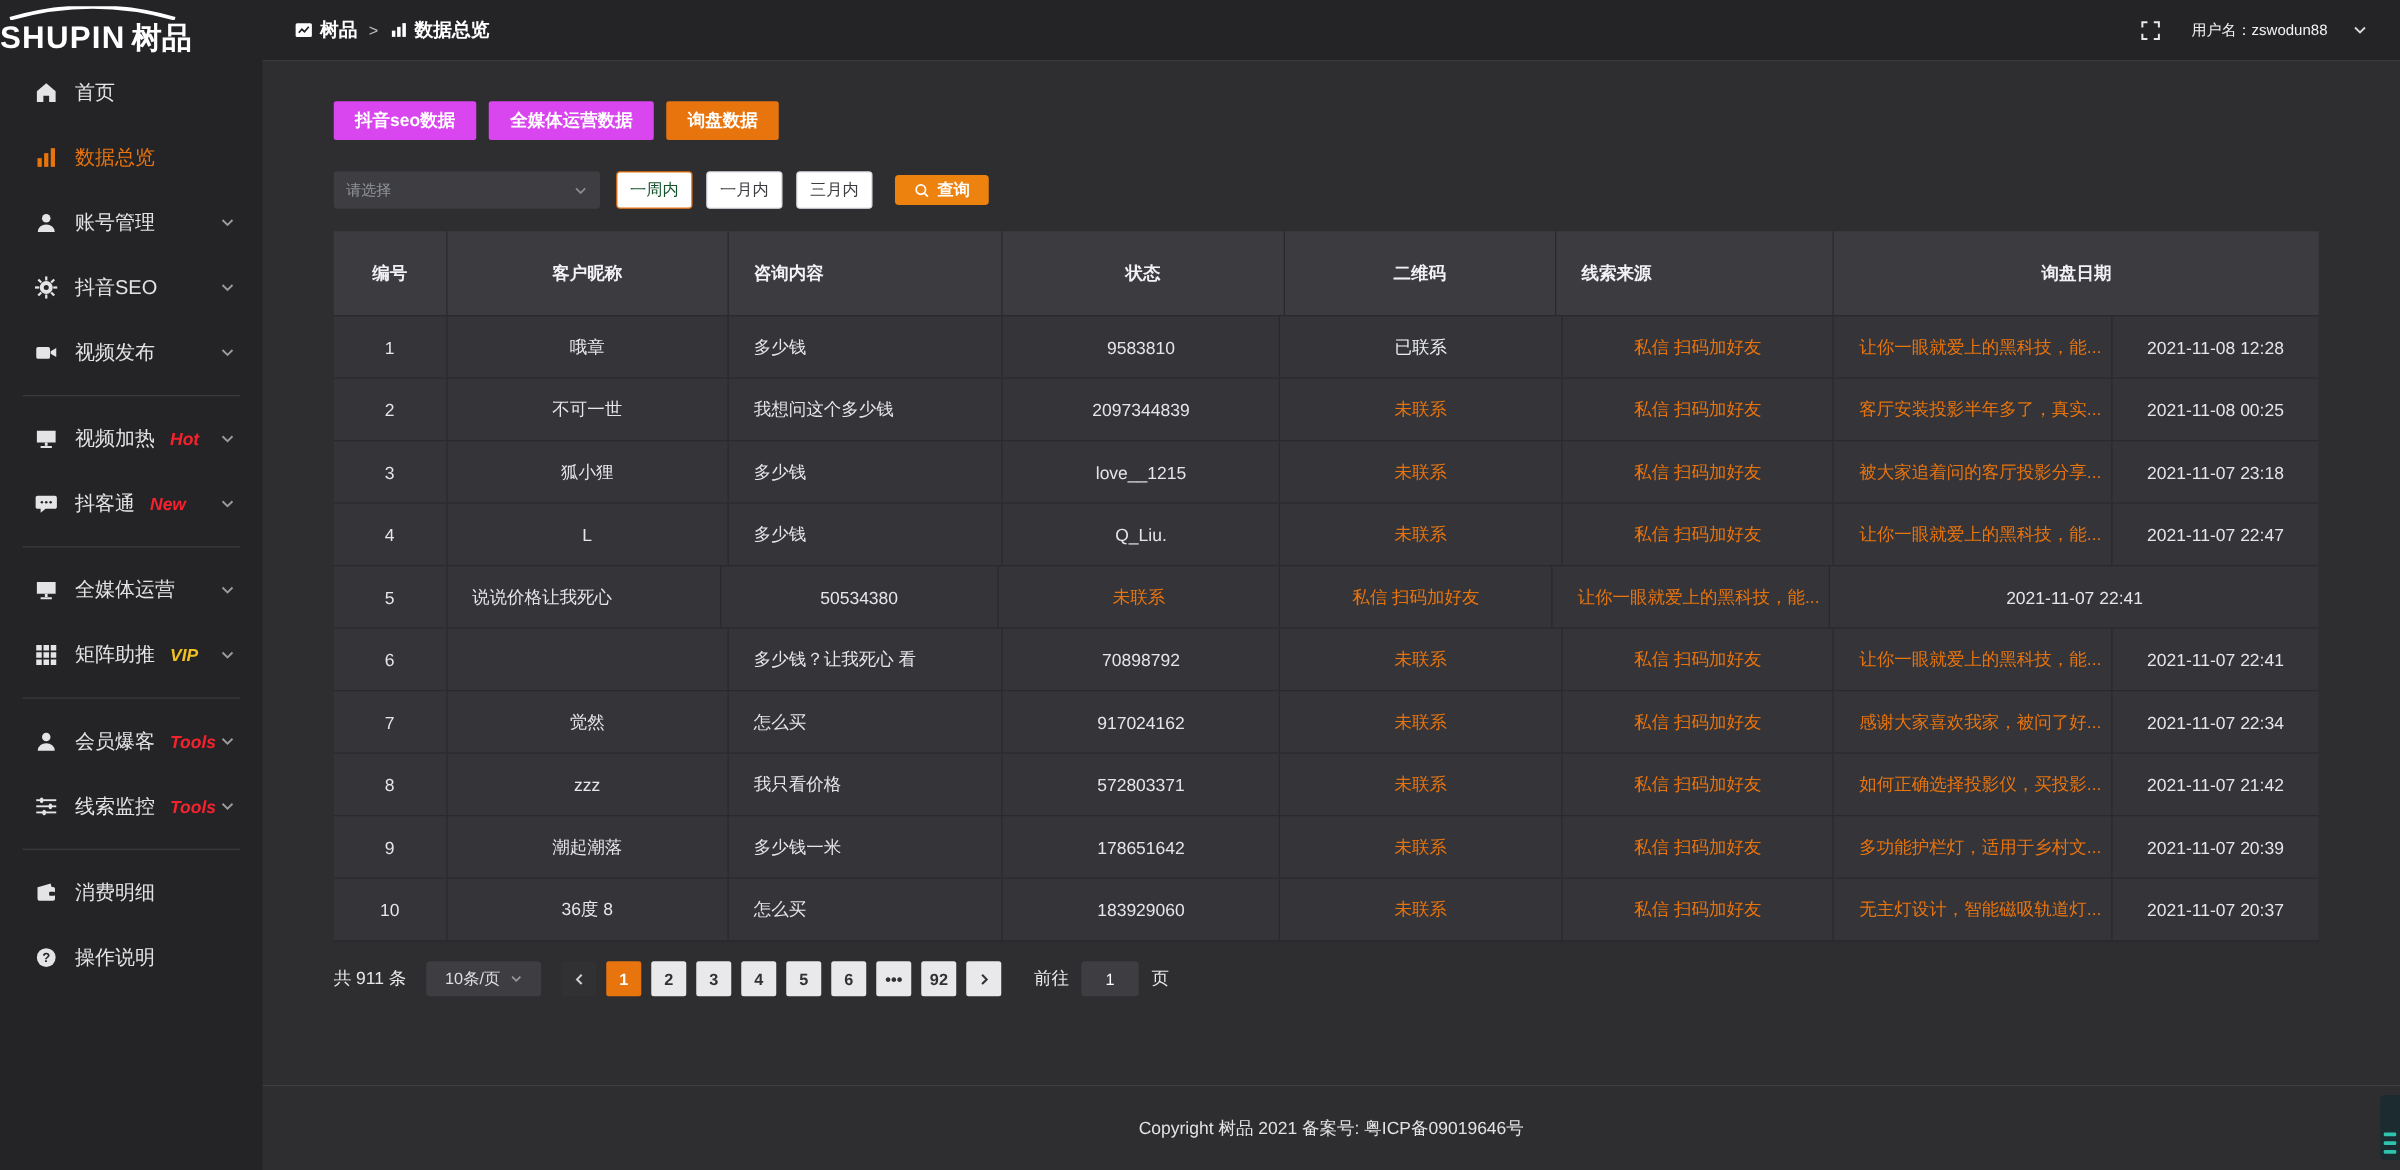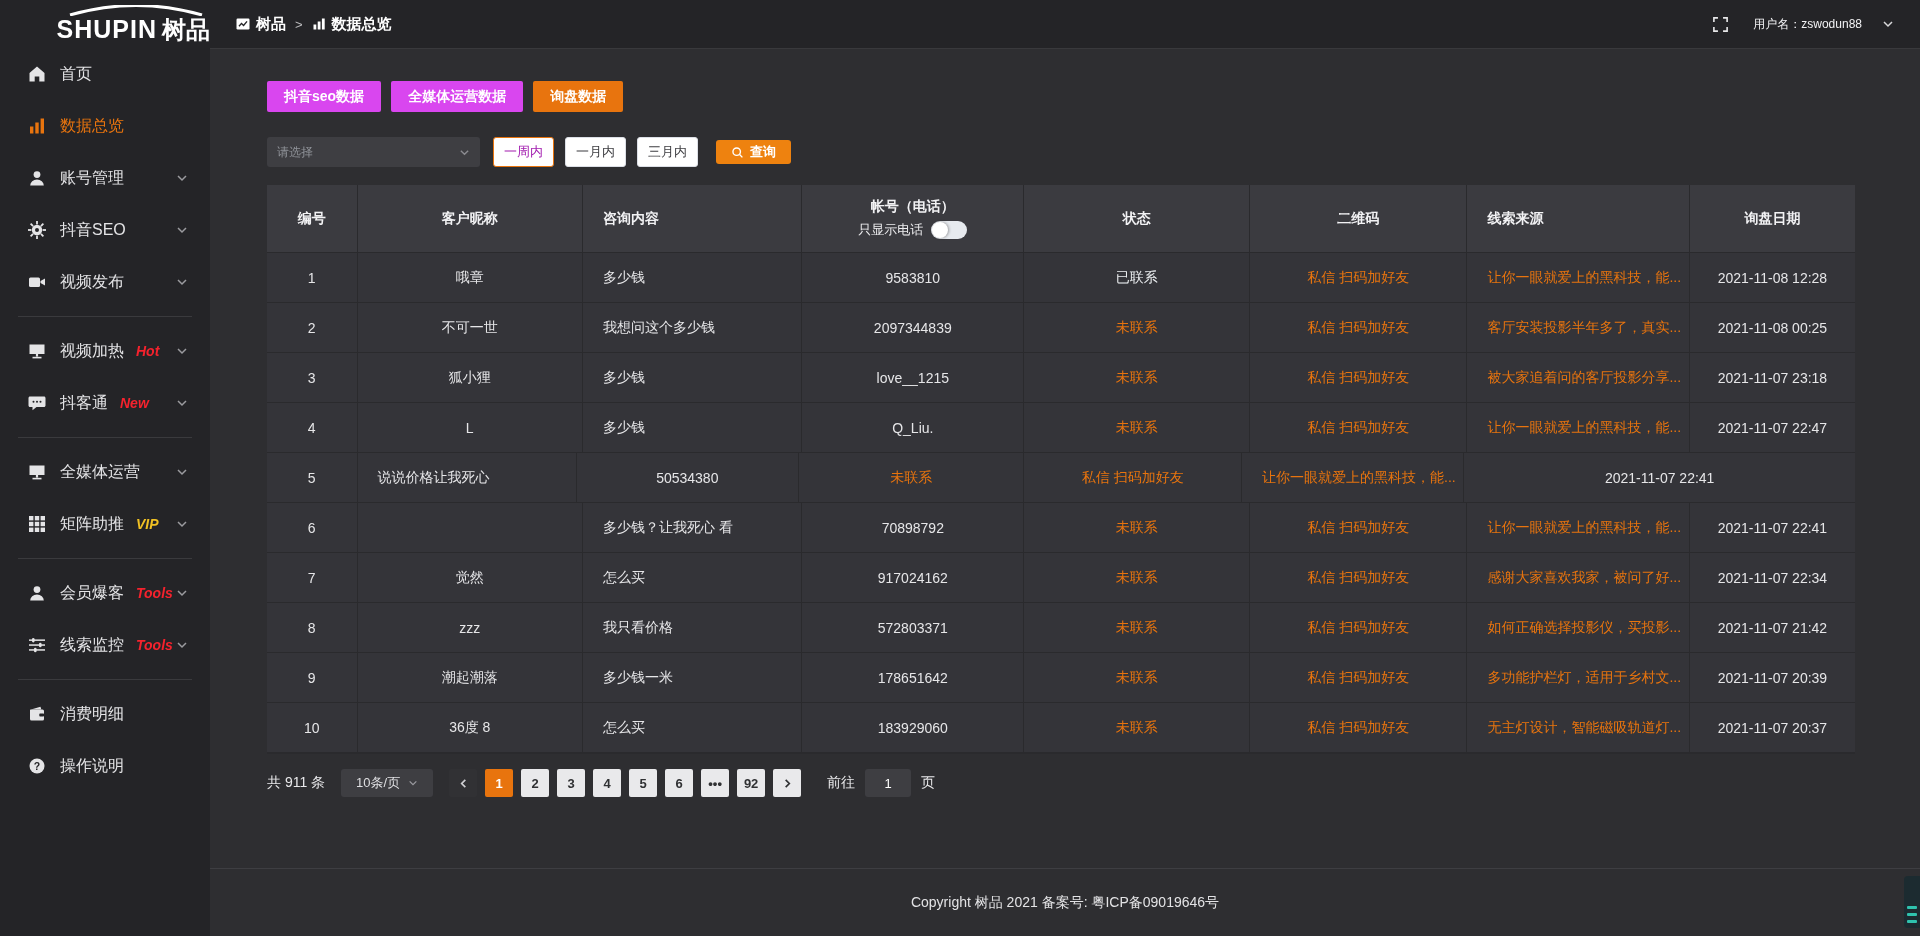--- a/index.html
+++ b/index.html
@@ -6,21 +6,21 @@
     --accent:#e8740e; --red:#f5222d; --yellow:#f0c023;
     --bg:#2e2e31; --chrome:#242427; --line:#2a2a2d;
     --rowbg:#343439; --hdrbg:#3b3b40; --txt:#e6e6e8; --muted:#9a9aa0;
   }
   *{box-sizing:border-box; margin:0; padding:0;}
   html,body{width:1920px;height:936px;overflow:hidden;}
   body{font-family:"Liberation Sans","DejaVu Sans",sans-serif;background:var(--bg);color:var(--txt);position:relative;}
 
   
   .sidebar{position:absolute;left:0;top:0;bottom:0;width:210px;background:var(--chrome);z-index:3;}
-  .logo{height:48px;display:flex;flex-direction:column;align-items:flex-end;justify-content:center;padding-top:2px;}
+  .logo{height:48px;display:flex;flex-direction:column;align-items:flex-start;justify-content:center;padding-top:2px;}
   .logo-arc{display:block;margin-bottom:-2px;}
   .logo-text{display:flex;align-items:baseline;color:#fff;white-space:nowrap;}
   .logo-en{font-size:25px;font-weight:900;letter-spacing:1px;}
   .logo-cn{font-size:24px;font-weight:900;margin-left:5px;}
   .side-menu{padding-top:0;}
   .side-item{height:52px;display:flex;align-items:center;padding:0 22px 0 28px;cursor:pointer;color:#e4e4e6;font-size:16px;}
   .side-item .icon{width:18px;height:18px;display:inline-flex;flex:0 0 18px;}
   .side-item .icon svg{width:18px;height:18px;}
   .side-label{margin-left:14px;}
   .side-badge{margin-left:12px;font-size:14px;font-weight:bold;font-style:italic;}
@@ -47,21 +47,21 @@
   .tabs{display:flex;gap:10px;}
   .tab{height:31px;padding:0 17px;background:#d946ef;border:none;color:#fff;font-size:14px;font-weight:bold;cursor:pointer;display:inline-flex;align-items:center;border-radius:2px;font-family:inherit;}
   .tab.active{background:var(--accent);}
 
   .filters{display:flex;align-items:center;margin-top:25px;}
   .select{width:213px;height:30px;background:#3e3e42;border-radius:3px;display:flex;align-items:center;padding:0 10px;font-size:12px;color:#909399;cursor:pointer;}
   .select .chev{margin-left:auto;width:11px;height:11px;display:inline-flex;color:#8b8b90;}
   .select .chev svg{width:11px;height:11px;}
   .range-group{display:flex;gap:11px;margin-left:13px;}
   .range-btn{height:30px;min-width:55px;padding:0 10px;background:#fff;border:1px solid #dcdfe6;border-radius:3px;color:#3c3c40;font-size:13px;cursor:pointer;font-family:inherit;}
-  .range-btn.active{border:1px solid var(--accent);color:#a21caf;}
+  .range-btn.active{border:1px solid var(--accent);color:#14532d;}
   .query-btn{margin-left:18px;height:24px;padding:0 15px;background:#ee820f;border:none;border-radius:3px;color:#fff;font-size:13px;font-weight:bold;cursor:pointer;display:inline-flex;align-items:center;gap:6px;font-family:inherit;}
   .query-btn .icon,.query-btn .icon svg{width:13px;height:13px;display:inline-flex;}
 
   
   .table{margin-top:18px;border-bottom:1px solid var(--line);}
   .t-row{display:flex;background:var(--rowbg);border-bottom:1px solid var(--line);height:50px;}
   .t-row.t-header{background:var(--hdrbg);height:68px;border-bottom:1px solid var(--line);}
   .t-cell{display:flex;align-items:center;justify-content:center;border-right:1px solid var(--line);font-size:14px;white-space:nowrap;overflow:hidden;padding:0 8px;}
   .t-cell:last-child{border-right:none;}
   .t-header .t-cell{font-weight:bold;color:#f2f2f4;flex-direction:column;justify-content:center;gap:5px;}
@@ -397,29 +397,20 @@
         </span>
       <span>查询</span>
     </button>
   </div>
 
   <div class="table">
       <div class="t-row t-header">
         <div class="t-cell col0">编号</div>
         <div class="t-cell col1">客户昵称</div>
         <div class="t-cell col2">咨询内容</div>
-        <div class="t-cell col3">
-          <div class="hdr-line">帐号（电话）</div>
-          <div class="hdr-line">
-            <span class="toggle-label">只显示电话</span>
-            <span class="toggle">
-              <span class="knob"></span>
-            </span>
-          </div>
-        </div>
         <div class="t-cell col4">状态</div>
         <div class="t-cell col5">二维码</div>
         <div class="t-cell col6">线索来源</div>
         <div class="t-cell col7">询盘日期</div>
       </div>
       <div class="t-row">
         <div class="t-cell col0">1</div>
         <div class="t-cell col1">哦章</div>
         <div class="t-cell col2">多少钱</div>
         <div class="t-cell col3">9583810</div>

